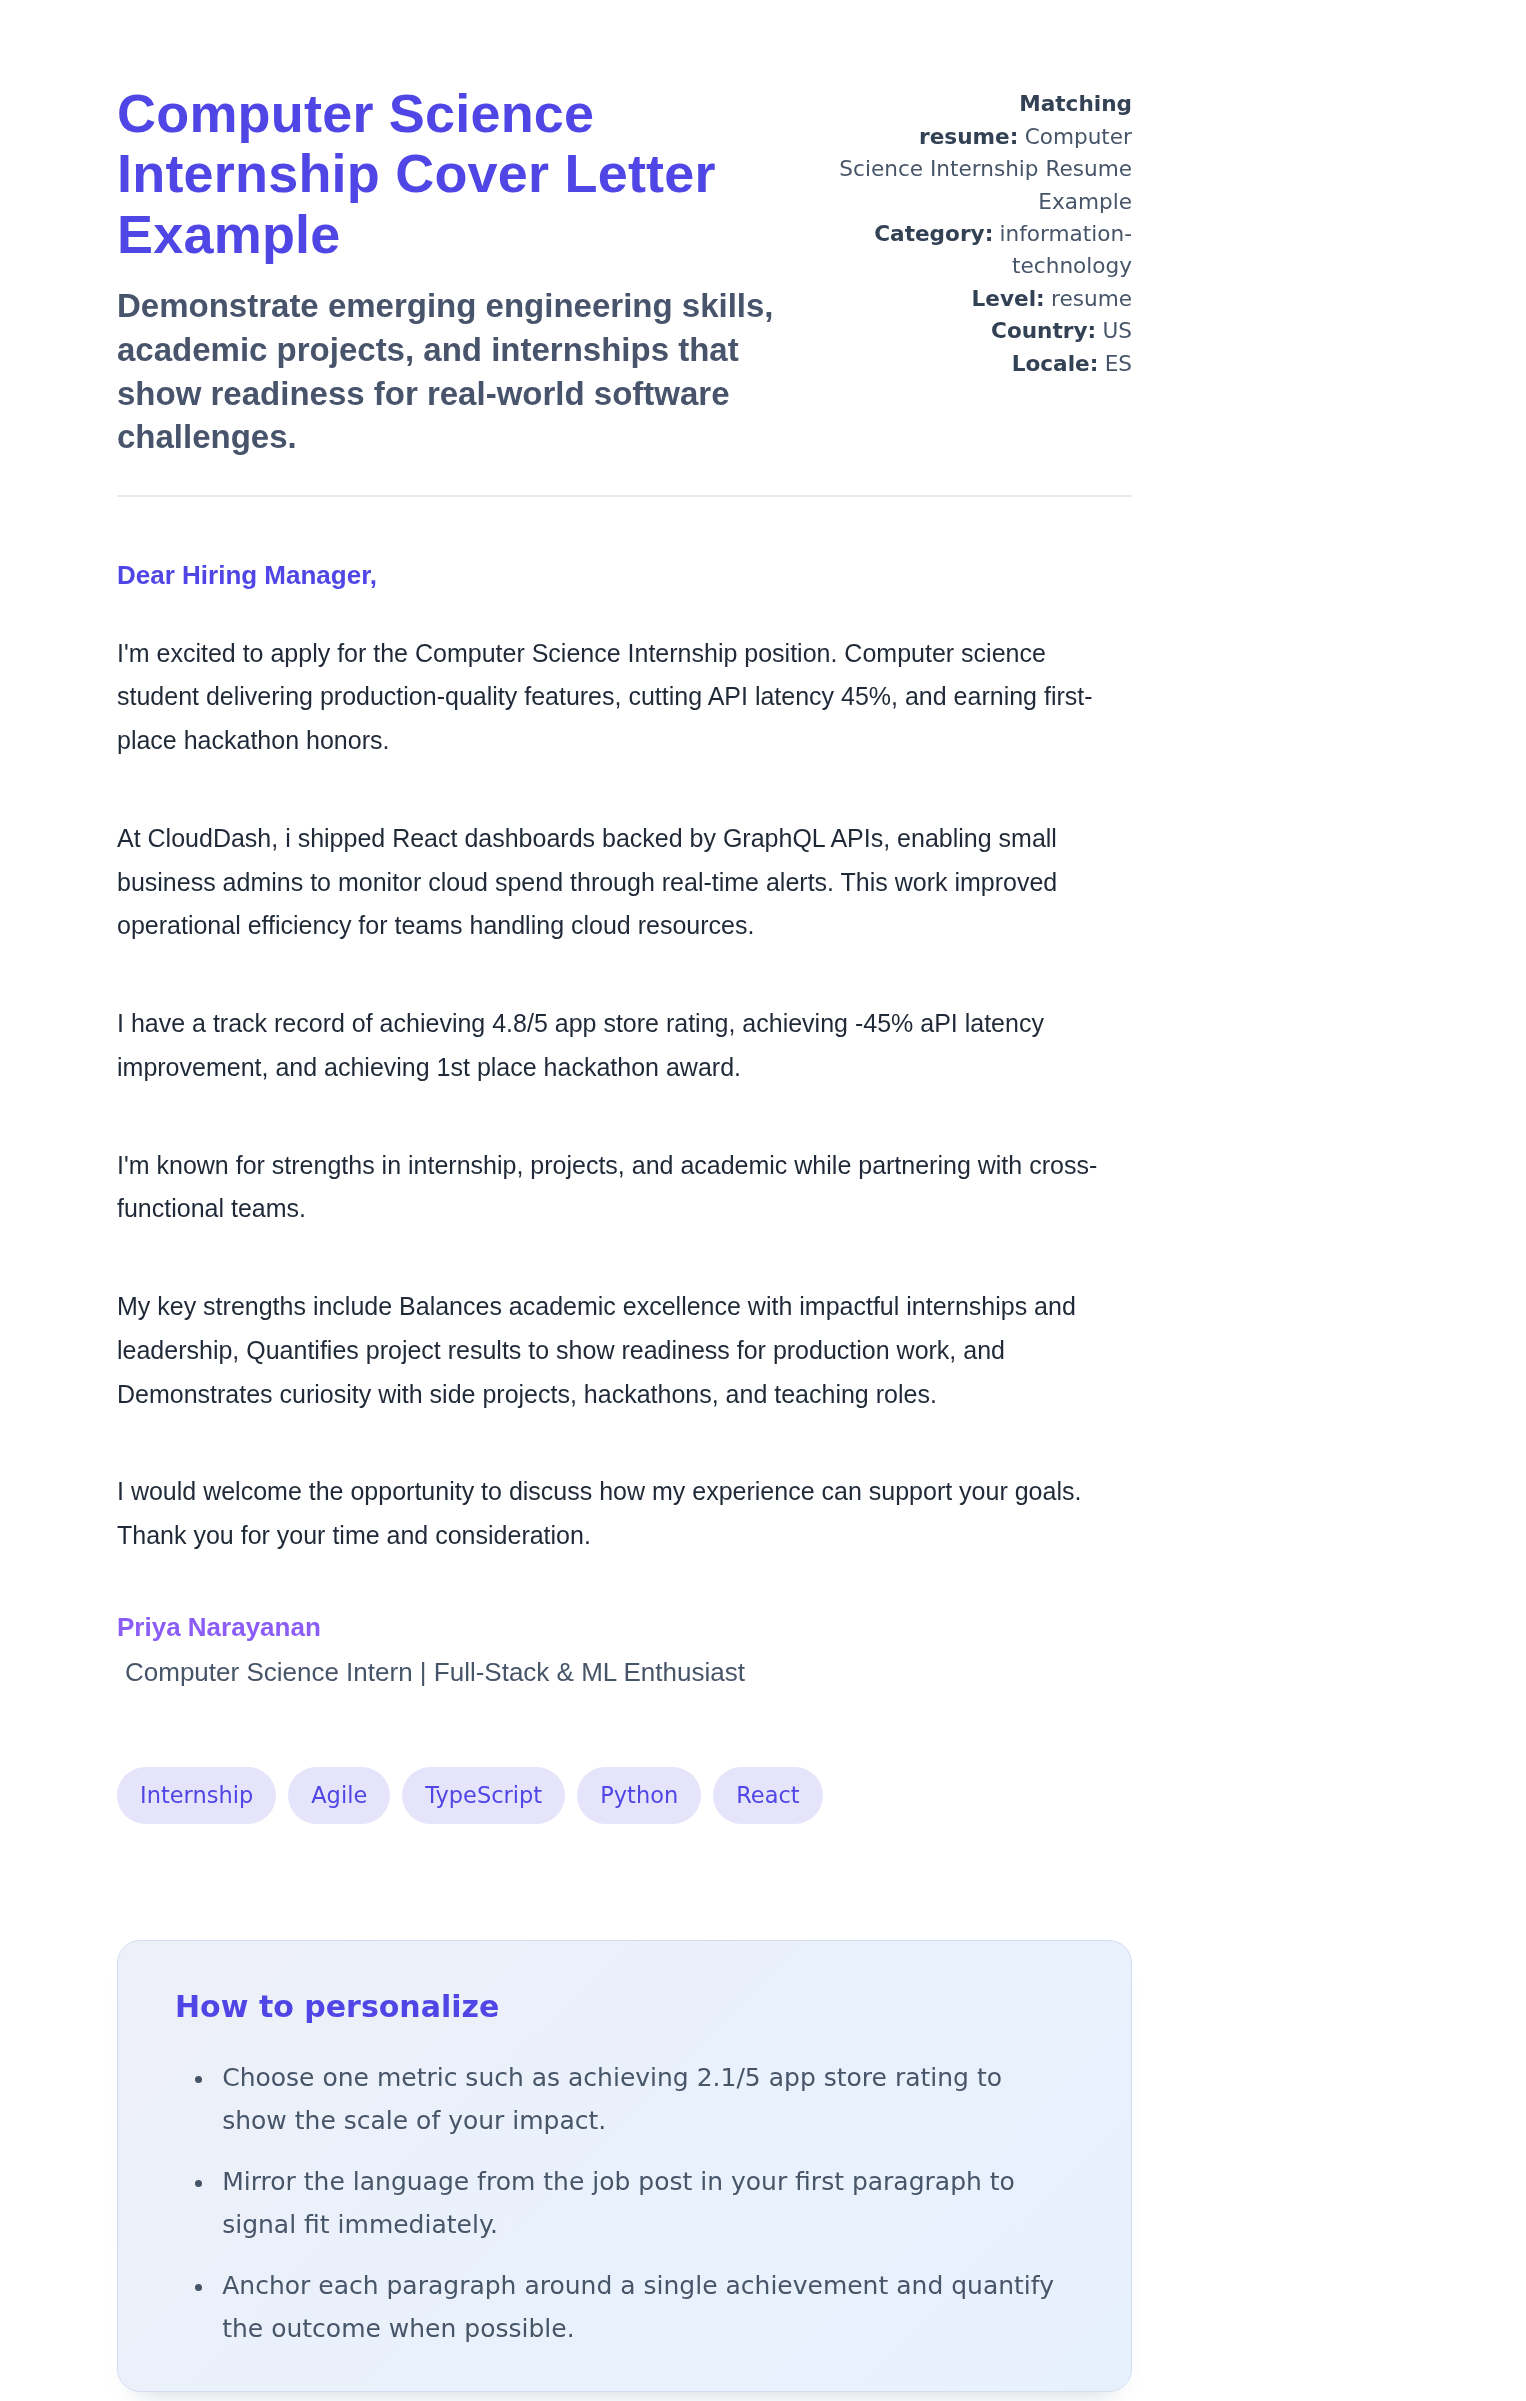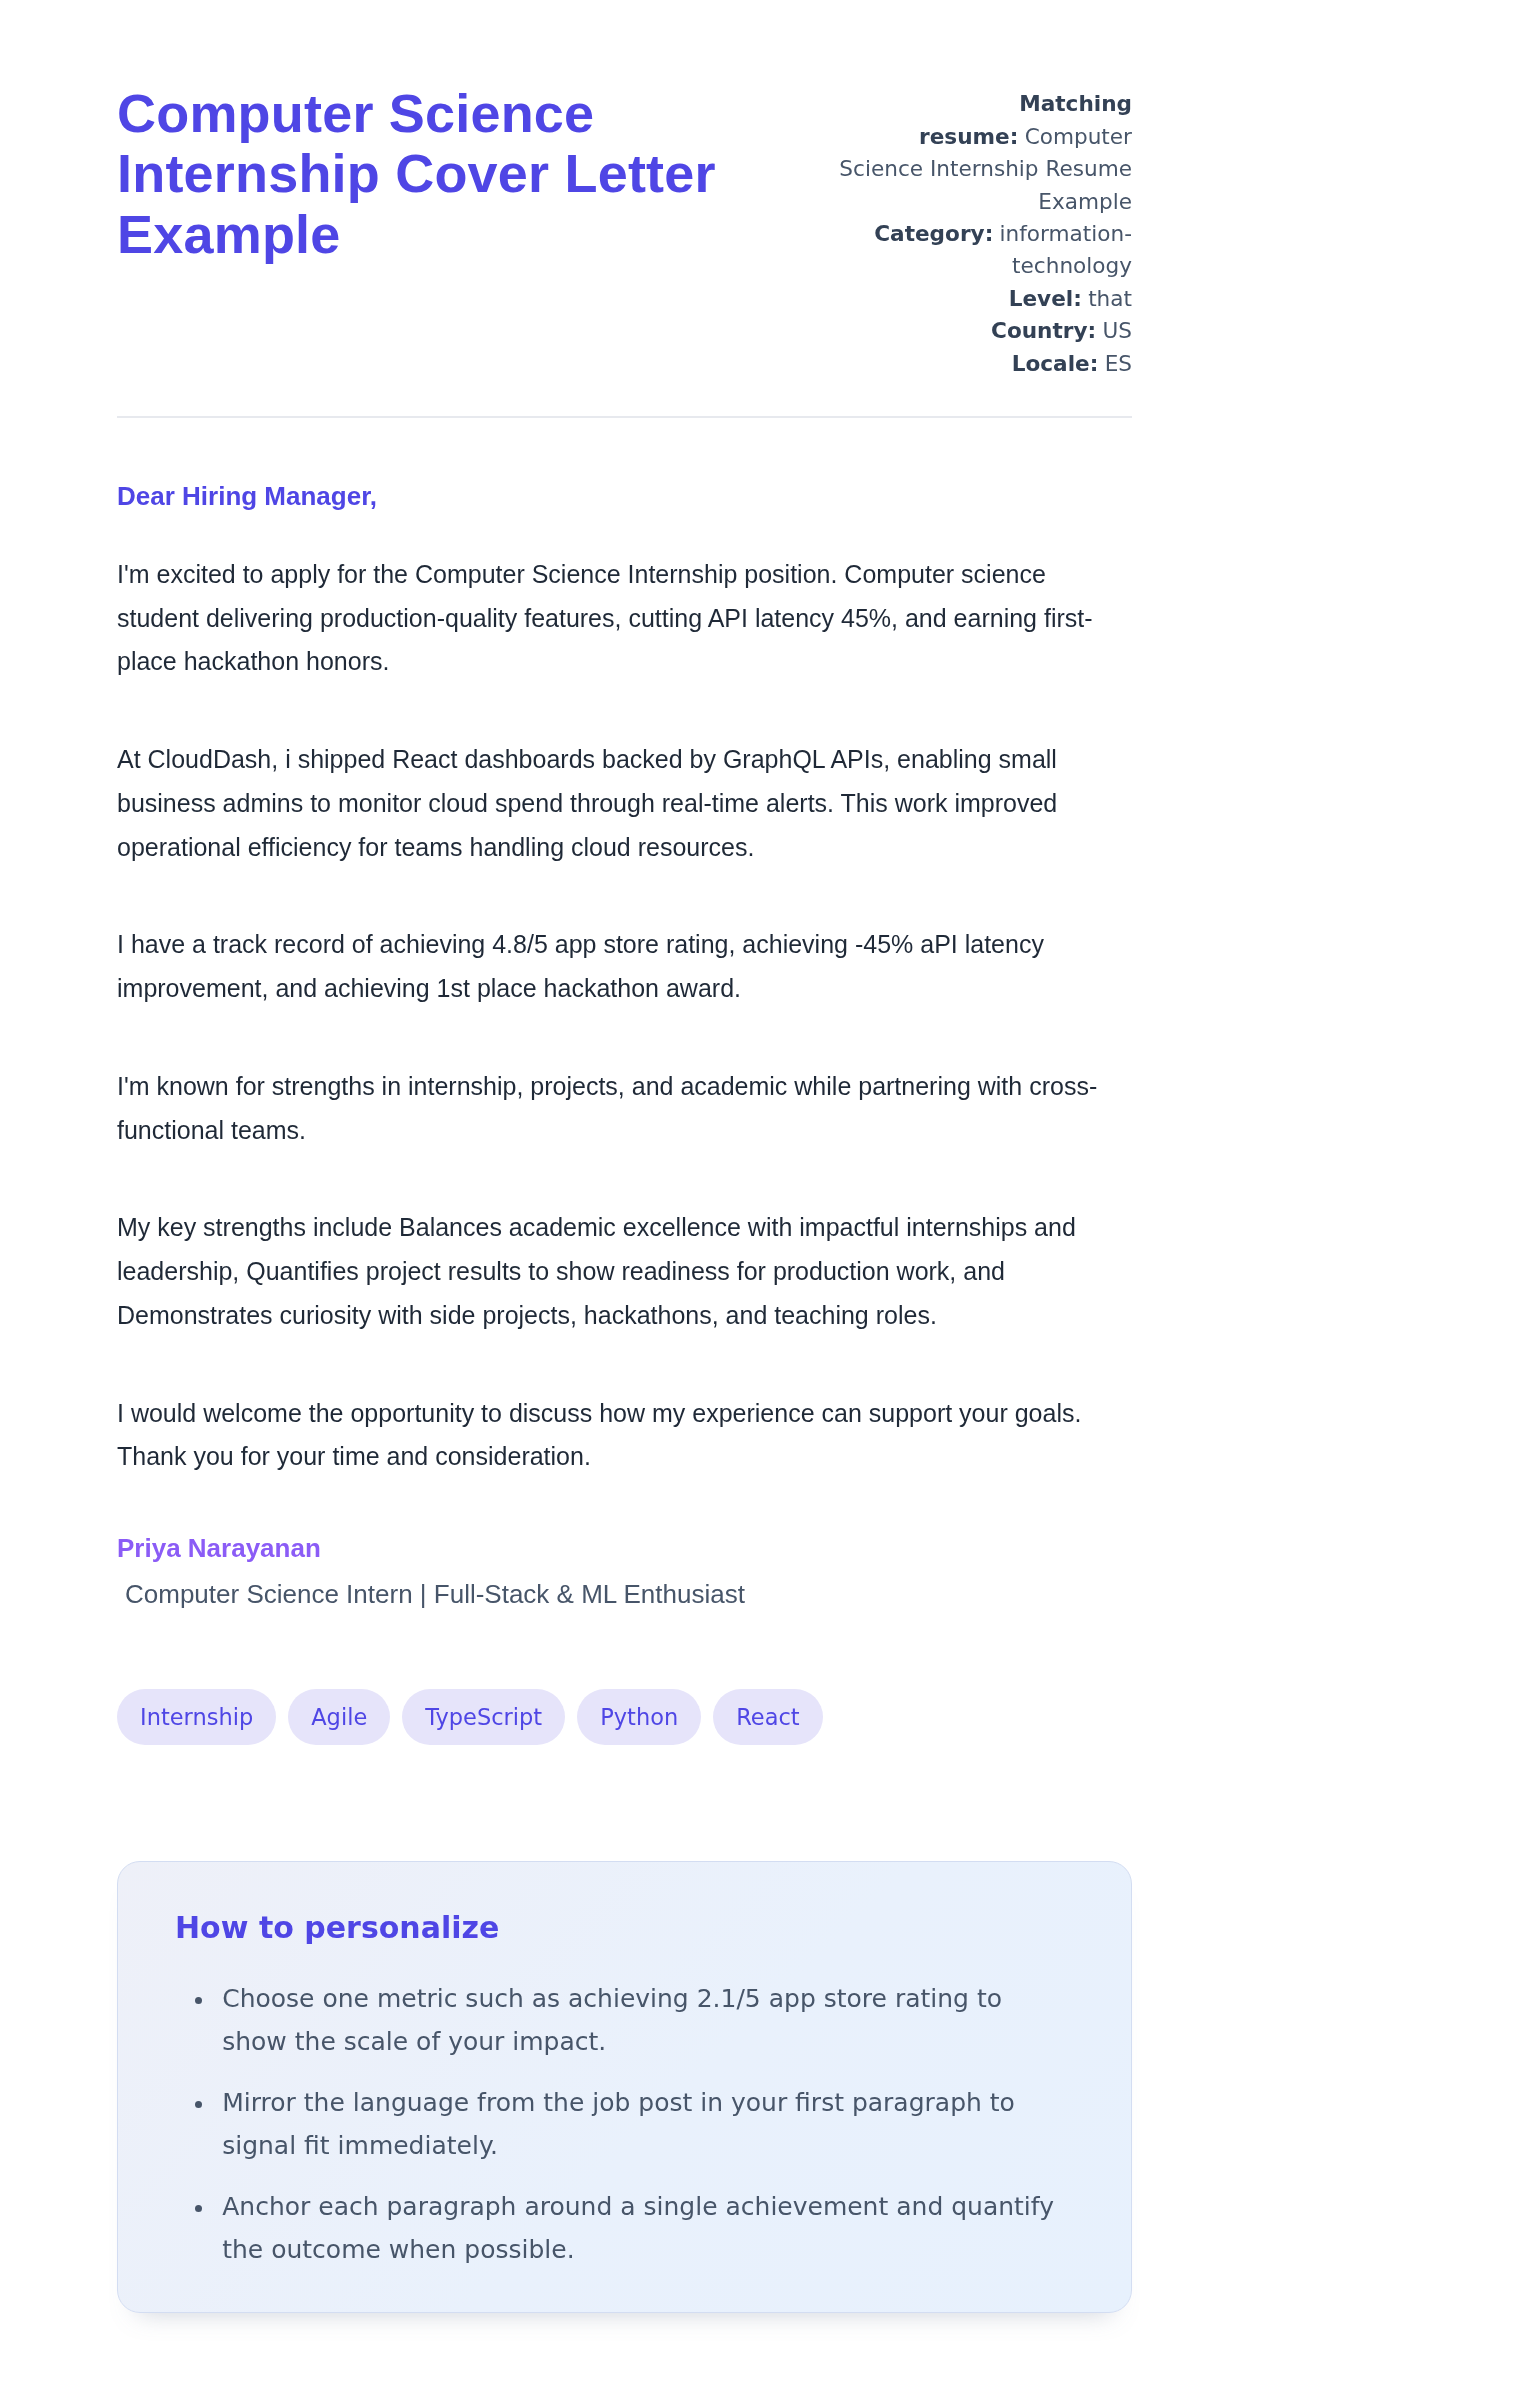--- a/index.html
+++ b/index.html
@@ -138,30 +138,31 @@
   .tips li + li { margin-top: 18px; }
 </style>
 </head>
 <body>
 
 <div class="page">
 
   <div class="header">
     <div class="title-block">
       <h1 class="page-title">Computer Science Internship Cover Letter Example</h1>
+      <p class="page-subtitle">Demonstrate emerging engineering skills, academic projects, and internships that show readiness for real-world software challenges.</p>
     </div>
     <div class="meta">
       <div class="meta-row">
         <span class="meta-label">Matching resume:</span><span class="meta-value">Computer Science Internship Resume Example</span>
       </div>
       <div class="meta-row">
         <span class="meta-label">Category:</span><span class="meta-value">information-technology</span>
       </div>
       <div class="meta-row">
-        <span class="meta-label">Level:</span><span class="meta-value">that</span>
+        <span class="meta-label">Level:</span><span class="meta-value">resume</span>
       </div>
       <div class="meta-row">
         <span class="meta-label">Country:</span><span class="meta-value">US</span>
       </div>
       <div class="meta-row">
         <span class="meta-label">Locale:</span><span class="meta-value">ES</span>
       </div>
     </div>
   </div>
 

